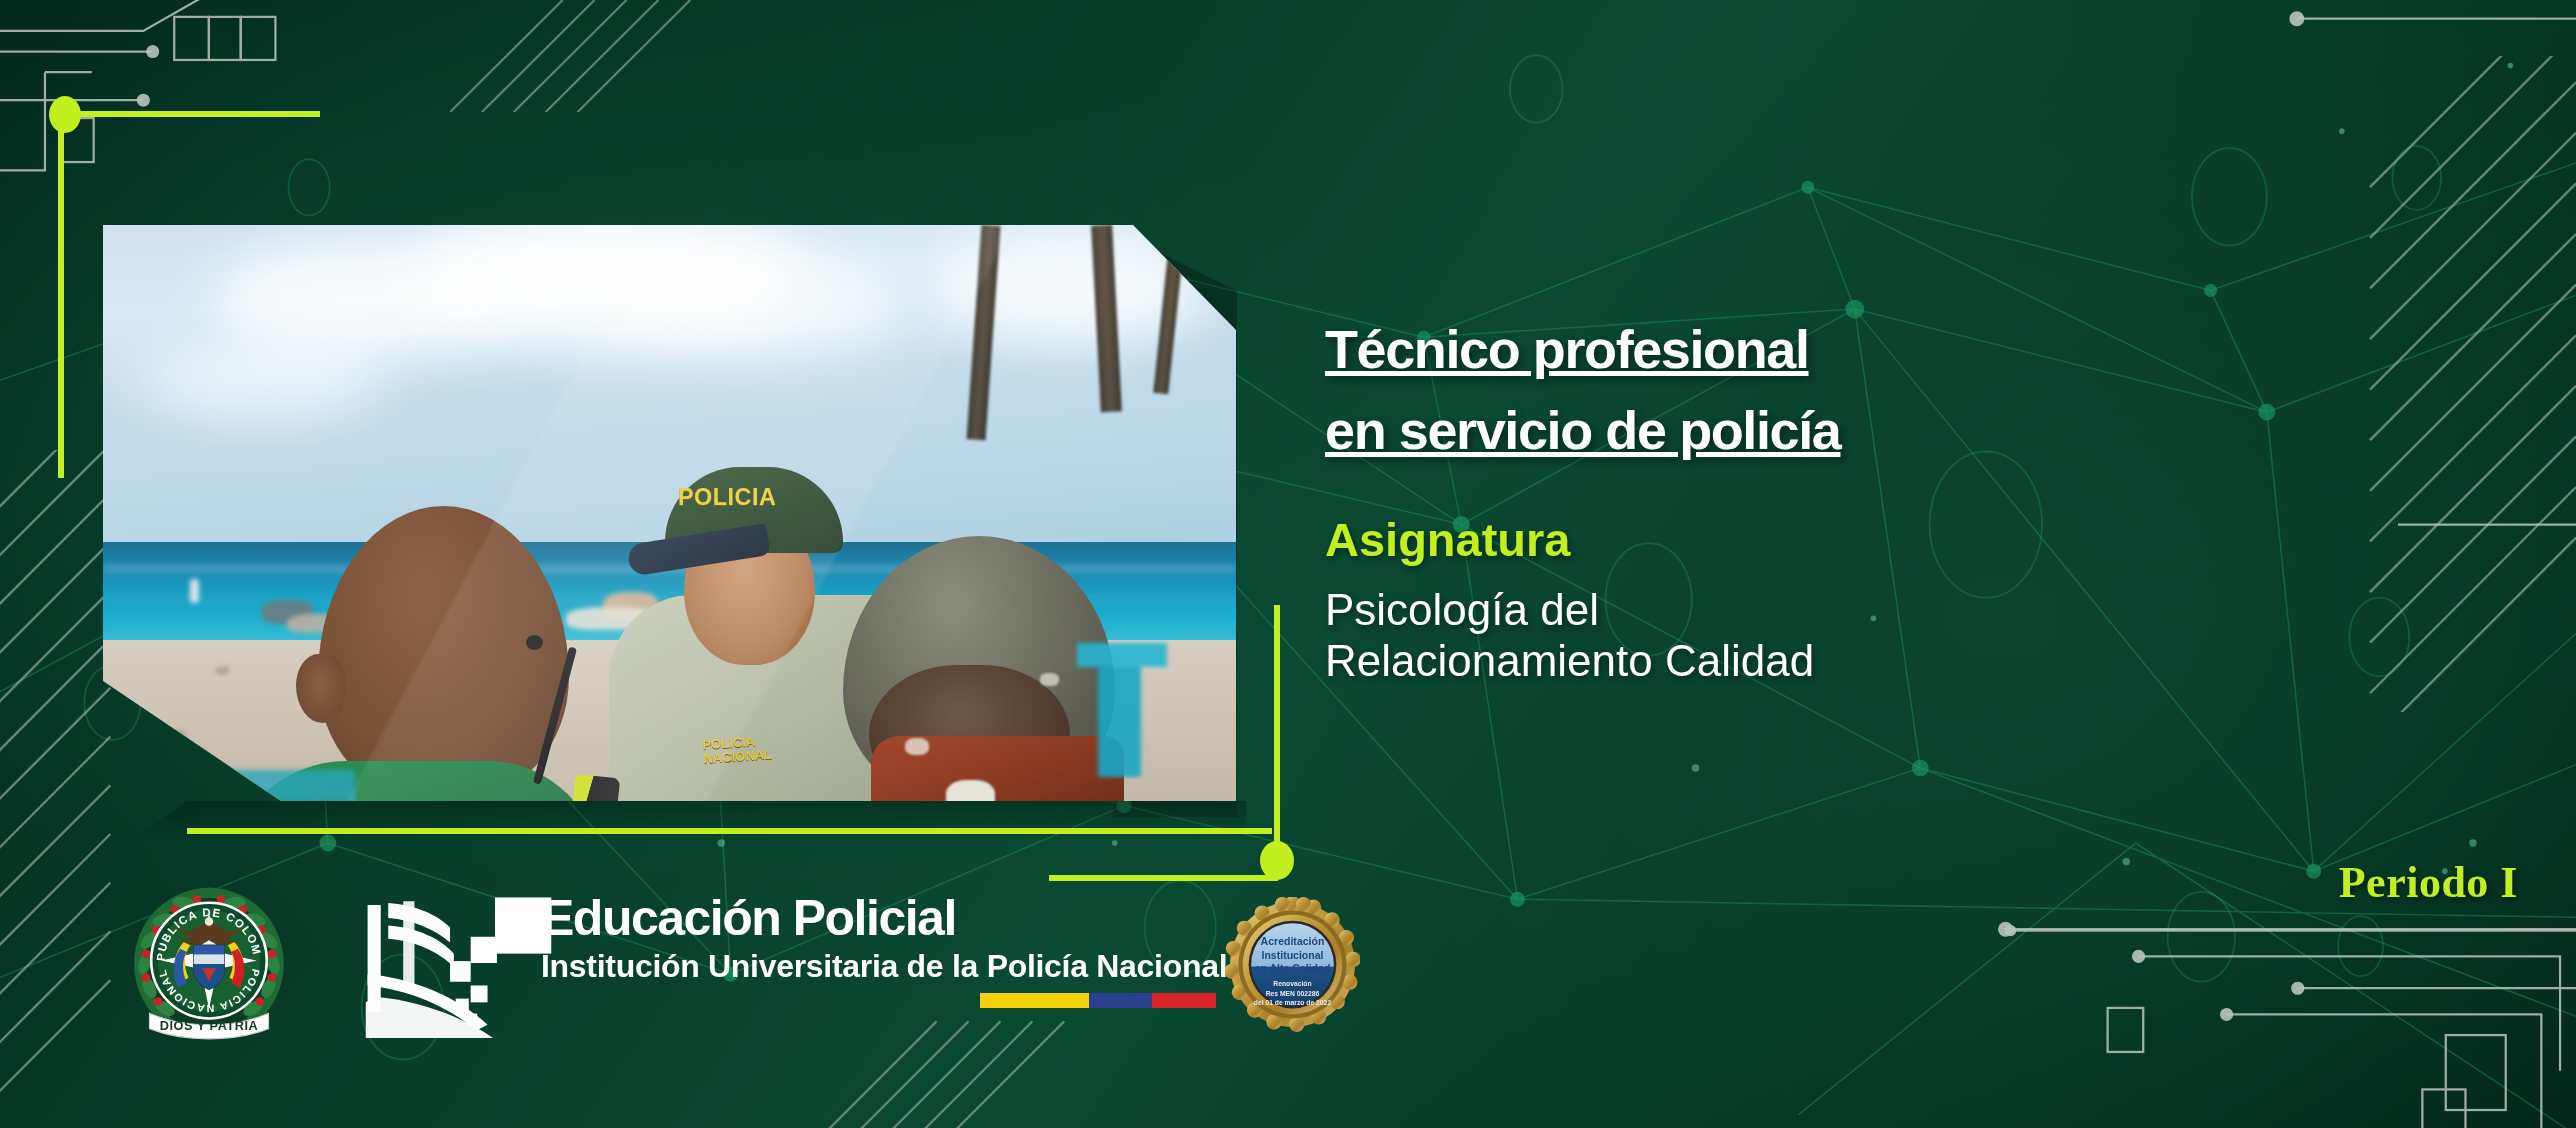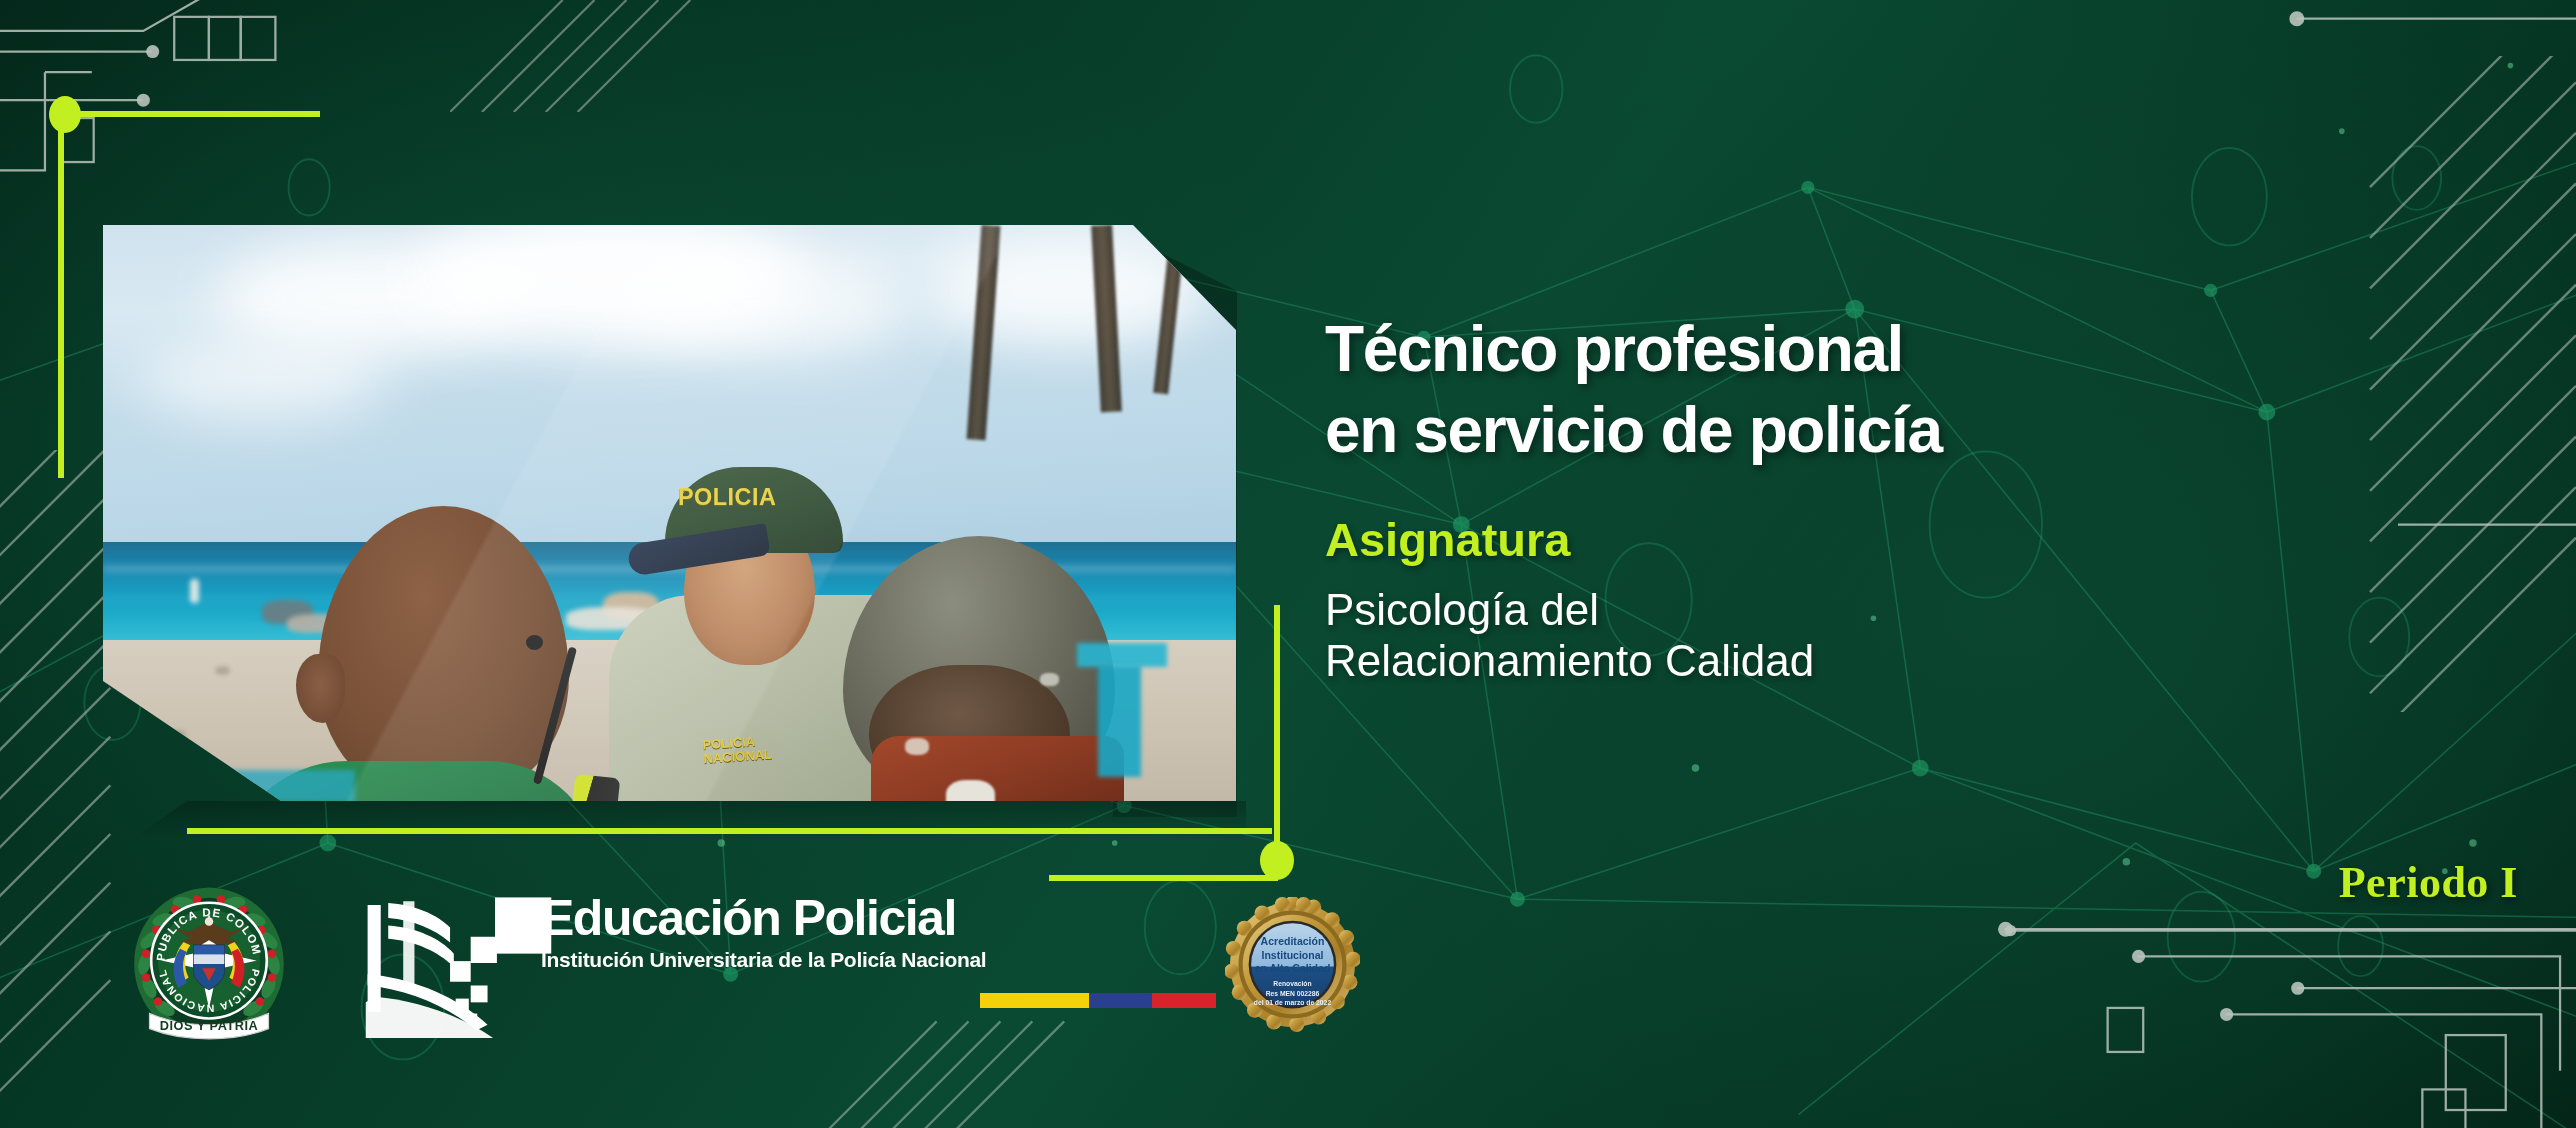--- a/index.html
+++ b/index.html
@@ -93,36 +93,36 @@
     background:linear-gradient(180deg,rgba(0,0,0,.26),rgba(0,0,0,0));
     clip-path:polygon(56px 0,1115px 0,1115px 39px,0 39px);pointer-events:none;}
 
   
   .lime-dot{position:absolute;border-radius:50%;background:#c2ef1f;}
   .lime-h{position:absolute;height:5.6px;background:#c2ef1f;}
   .lime-v{position:absolute;width:5.6px;background:#c2ef1f;}
 
   
   .titlewrap{position:absolute;left:1325px;top:309px;width:1227px;}
-  .title{color:#ffffff;font-weight:800;font-size:64px;line-height:81px;letter-spacing:-1.4px;
-    text-shadow:2.8px 3.7px 8.4px rgba(0,0,0,.45);}
+  .title{color:#ffffff;font-weight:800;font-size:54px;line-height:81px;letter-spacing:-1.4px;
+    text-shadow:2.8px 3.7px 8.4px rgba(0,0,0,.45);text-decoration:underline;}
   .asig{color:#c2ef1f;font-weight:800;font-size:47px;line-height:52px;margin-top:43px;
     text-shadow:1.9px 2.8px 6.6px rgba(0,0,0,.4);}
   .subject{color:#ffffff;font-weight:300;font-size:44px;line-height:51px;margin-top:18px;
     text-shadow:1.9px 2.8px 6.6px rgba(0,0,0,.4);}
   .periodo{position:absolute;right:58px;top:857px;color:#c2ef1f;font-weight:800;font-size:44px;
     letter-spacing:0.5px;text-shadow:1.9px 2.8px 6.6px rgba(0,0,0,.4);font-family:Liberation Serif, serif;}
 
   
   .crest{position:absolute;left:124px;top:879px;width:170px;height:170px;}
   .dep-logo{position:absolute;left:347px;top:888px;width:862px;height:150px;}
   .dep-text{position:absolute;left:541px;top:892px;color:#fff;}
   .dep-l1{font-size:25px;font-weight:700;letter-spacing:-0.3px;}
   .dep-l2{font-size:50px;font-weight:800;line-height:56px;letter-spacing:-1.5px;margin-top:-1.9px;}
-  .dep-l3{font-size:21px;font-weight:700;letter-spacing:-0.3px;margin-top:1.9px;}
+  .dep-l3{font-size:32px;font-weight:700;letter-spacing:-0.3px;margin-top:1.9px;}
   .flagbar{position:absolute;left:980px;top:993px;width:236px;height:15px;display:flex;}
   .flagbar span{height:100%;}
   .fy{flex:0 0 46%;background:#f5d10a;}
   .fb{flex:0 0 27%;background:#2b3f8f;}
   .fr{flex:0 0 27%;background:#d8232a;}
   .seal{position:absolute;left:1225px;top:897px;width:135px;height:135px;}
 </style>
 </head>
 <body>
 

